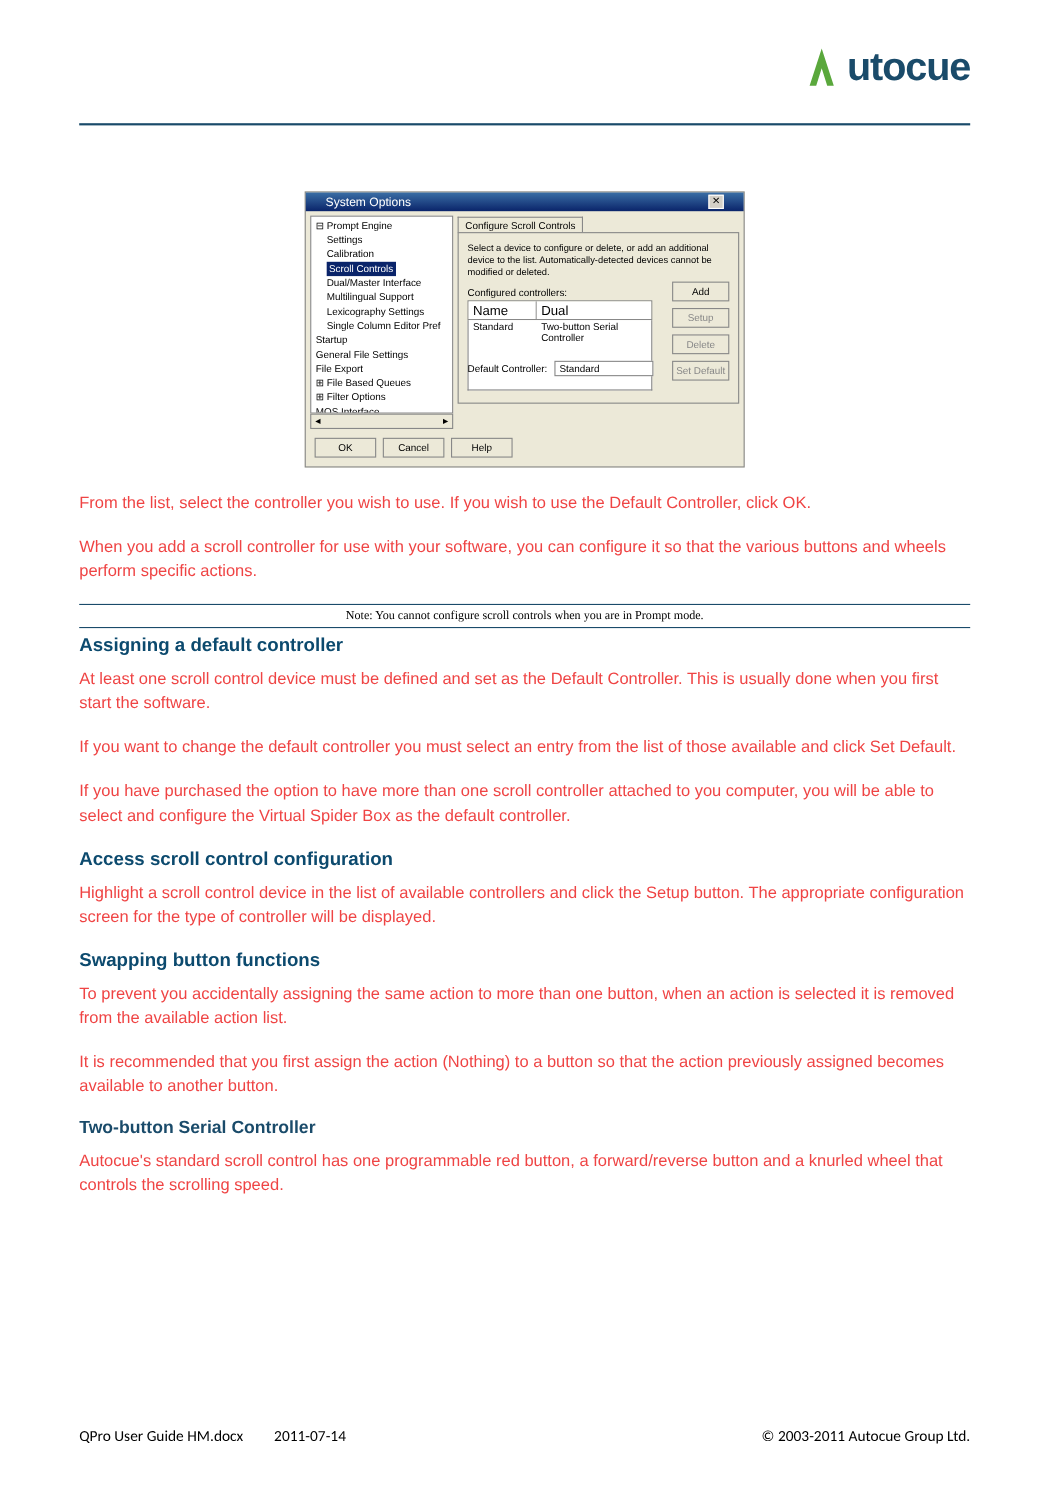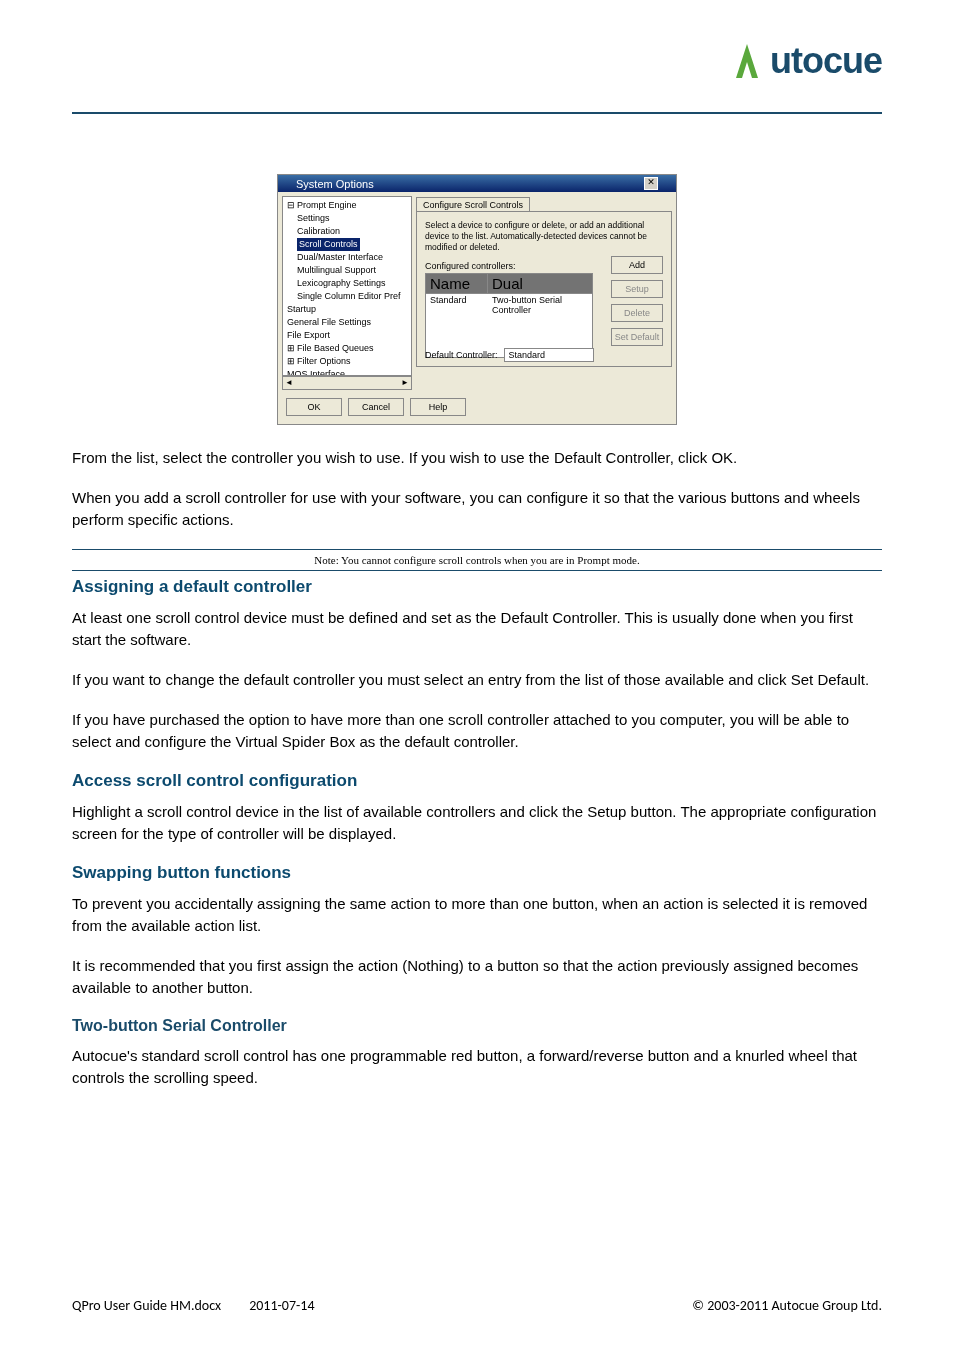--- a/index.html
+++ b/index.html
@@ -20,36 +20,36 @@
   .tree-pane { width:130px; height:180px; background:#fff; border:1px solid #888; padding:2px 4px; overflow:hidden; font-size:9px; line-height:13px; }
   .tree-item { white-space: nowrap; }
   .tree-item.selected { background:#0a246a; color:#fff; display:inline-block; padding:0 2px;}
   .tree-indent1 { padding-left:10px;}
   .right-pane { flex:1; position:relative; }
   .tab { display:inline-block; border:1px solid #888; border-bottom:none; background:#ece9d8; padding:2px 6px; font-size:9px; position:relative; top:1px; background:#ece9d8;}
   .tab-content { border:1px solid #888; padding:8px; height:156px; position:relative; background:#ece9d8;}
   .note-text { font-size:8.5px; line-height:11px; margin-bottom:8px; }
   .subhead { font-size:9px; margin-bottom:2px; }
   .grid-head { display:flex; border:1px solid #888; background:#ece9d8; }
-  .grid-head div { padding:1px 4px; font-size:15px; border-right:1px solid #888; background:#737373;}
+  .grid-head div { padding:1px 4px; font-size:12px; border-right:1px solid #888; background:#ffffff;}
   .grid-body { border:1px solid #888; border-top:none; background:#fff; height:64px;}
   .grid-row { display:flex; font-size:9px;}
   .grid-row div { padding:1px 4px;}
   .btn-col { position:absolute; right:8px; top:44px; display:flex; flex-direction:column; gap:6px;}
   .win-btn { width:52px; height:18px; background:#ece9d8; border:1px solid #888; font-size:9px; text-align:center; line-height:16px;}
   .win-btn.disabled { color:#888; }
-  .default-row { position:absolute; left:8px; bottom:4px; font-size:9px; display:flex; align-items:center; gap:6px;justify-content:space-between;}
+  .default-row { position:absolute; left:8px; bottom:24px; font-size:9px; display:flex; align-items:center; gap:6px;justify-content:space-between;}
   .default-field { background:#fff; border:1px solid #888; padding:1px 4px; width:90px; font-size:9px;}
   .dlg-footer { padding:4px 8px 8px 8px; display:flex; gap:6px; }
   .dlg-footer .win-btn { width:56px;}
   .scroll-horiz { height:14px; border:1px solid #888; background:#ece9d8; margin-top:0; display:flex; justify-content:space-between; font-size:8px; line-height:12px; color:#000;}
   .scroll-horiz span{display:inline-block;width:12px;text-align:center;}
 
   
-  .para { font-size: 15px; line-height: 22px; margin: 0 0 18px 0; color:#000000; font-family: "Segoe UI", Arial, sans-serif; font-weight:400;}
+  .para { font-size: 15px; line-height: 22px; margin: 0 0 18px 0; color:#ef4444; font-family: "Segoe UI", Arial, sans-serif; font-weight:400;}
   .note-line { text-align:center; font-size:11px; font-family: Liberation Serif, serif; padding:4px 0;}
   .rule { border:none; border-top:1px solid #1a4b6a; margin:0;}
   .h2 { color:#0c4a6e; font-size:17px; font-weight:700; margin:6px 0 10px 0; font-family: "Segoe UI", Arial, sans-serif;}
   .h3 { color:#1a4b6a; font-size:16px; font-weight:700; margin:18px 0 10px 0; font-family: "Segoe UI", Arial, sans-serif;}
 
   .footer { position:absolute; left:72px; right:72px; bottom:36px; display:flex; justify-content:space-between; font-size:14px; font-family: Calibri, Arial, sans-serif;}
   .footer-left { display:flex; gap:28px;}
 </style>
 </head>
 <body>

